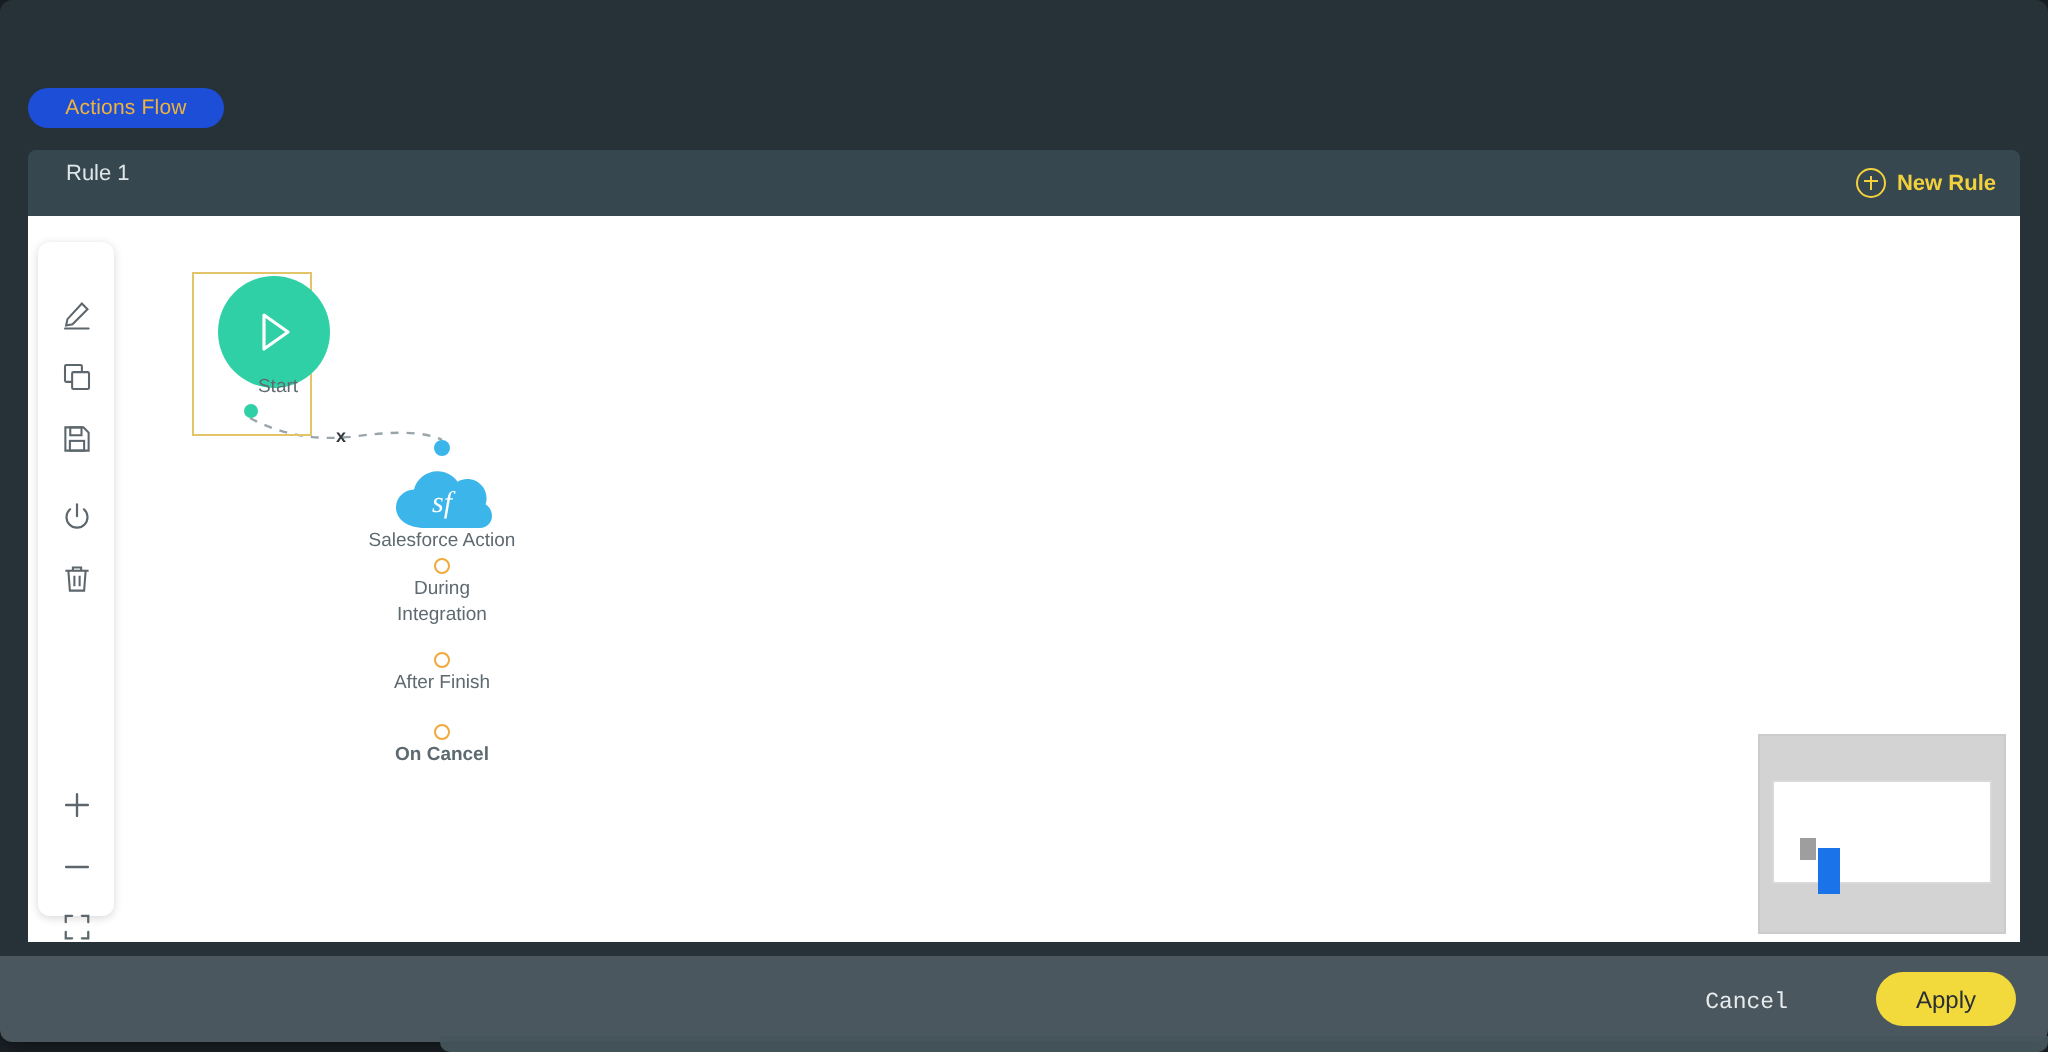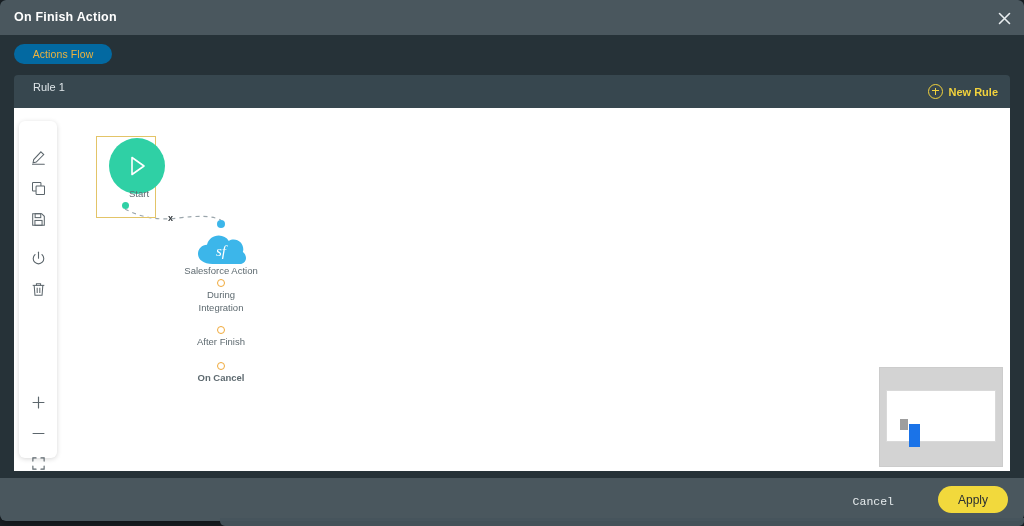--- a/index.html
+++ b/index.html
@@ -79,21 +79,21 @@
     width: 1024px;
     height: 40px;
     background: #263238;
   }
   .flow-tab {
     position: absolute;
     left: 14px;
     top: 9px;
     width: 98px;
     height: 20px;
-    background: #0369a1;
+    background: #1d4ed8;
     border-radius: 10px;
     color: #efb33d;
     font-size: 10.5px;
     display: flex;
     align-items: center;
     justify-content: center;
     cursor: pointer;
     letter-spacing: .1px;
   }
 
@@ -356,28 +356,20 @@
     font-family: inherit;
   }
 </style>
 </head>
 <body>
 
 <div id="screen">
 
   <div class="modal">
 
-    <div class="titlebar">
-      <div class="title-text">On Finish Action</div>
-      <div class="close-btn">
-        <svg width="13" height="13" viewBox="0 0 13 13" aria-hidden="true">
-          <path d="M1.5 1.5 L11.5 11.5 M11.5 1.5 L1.5 11.5" stroke="currentColor" stroke-width="1.6" stroke-linecap="round" fill="none"></path>
-        </svg>
-      </div>
-    </div>
 
     <div class="flowtab-row">
       <div class="flow-tab">Actions Flow</div>
     </div>
 
     <div class="rulebar">
       <div class="rule-tab">Rule 1</div>
       <div class="new-rule">
         <span class="plus-circle"></span>
         <span>New Rule</span>

